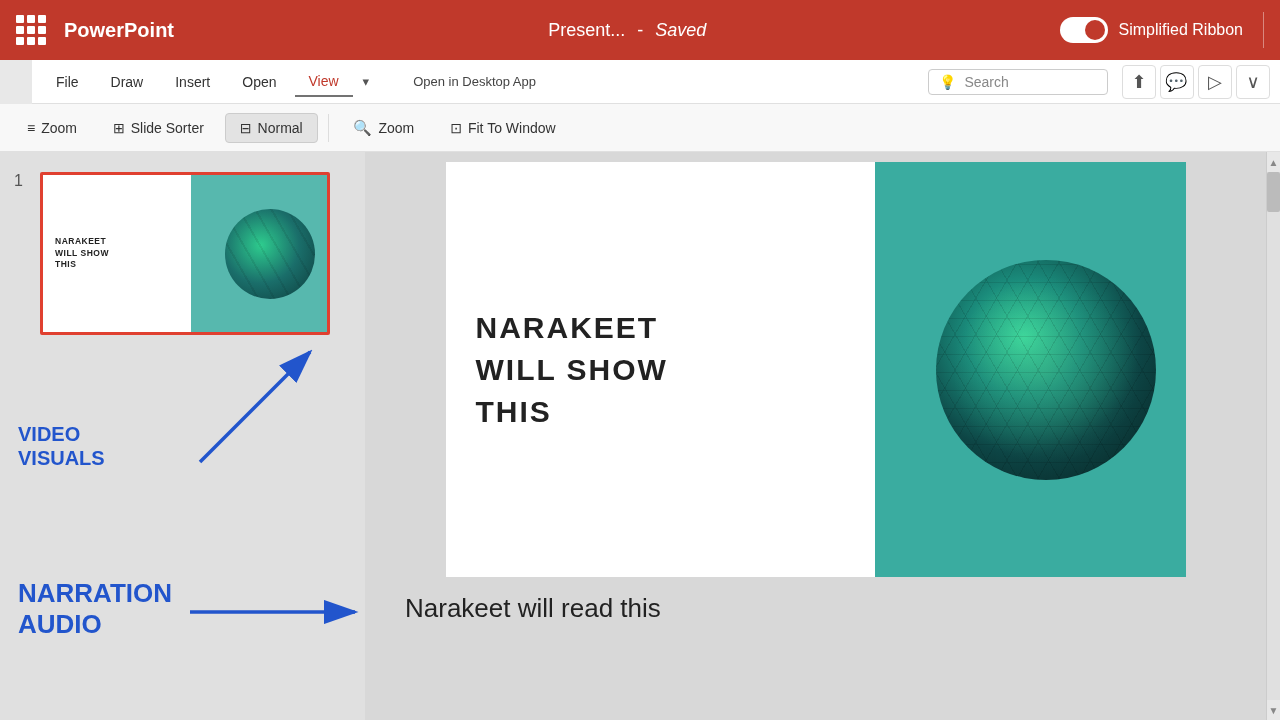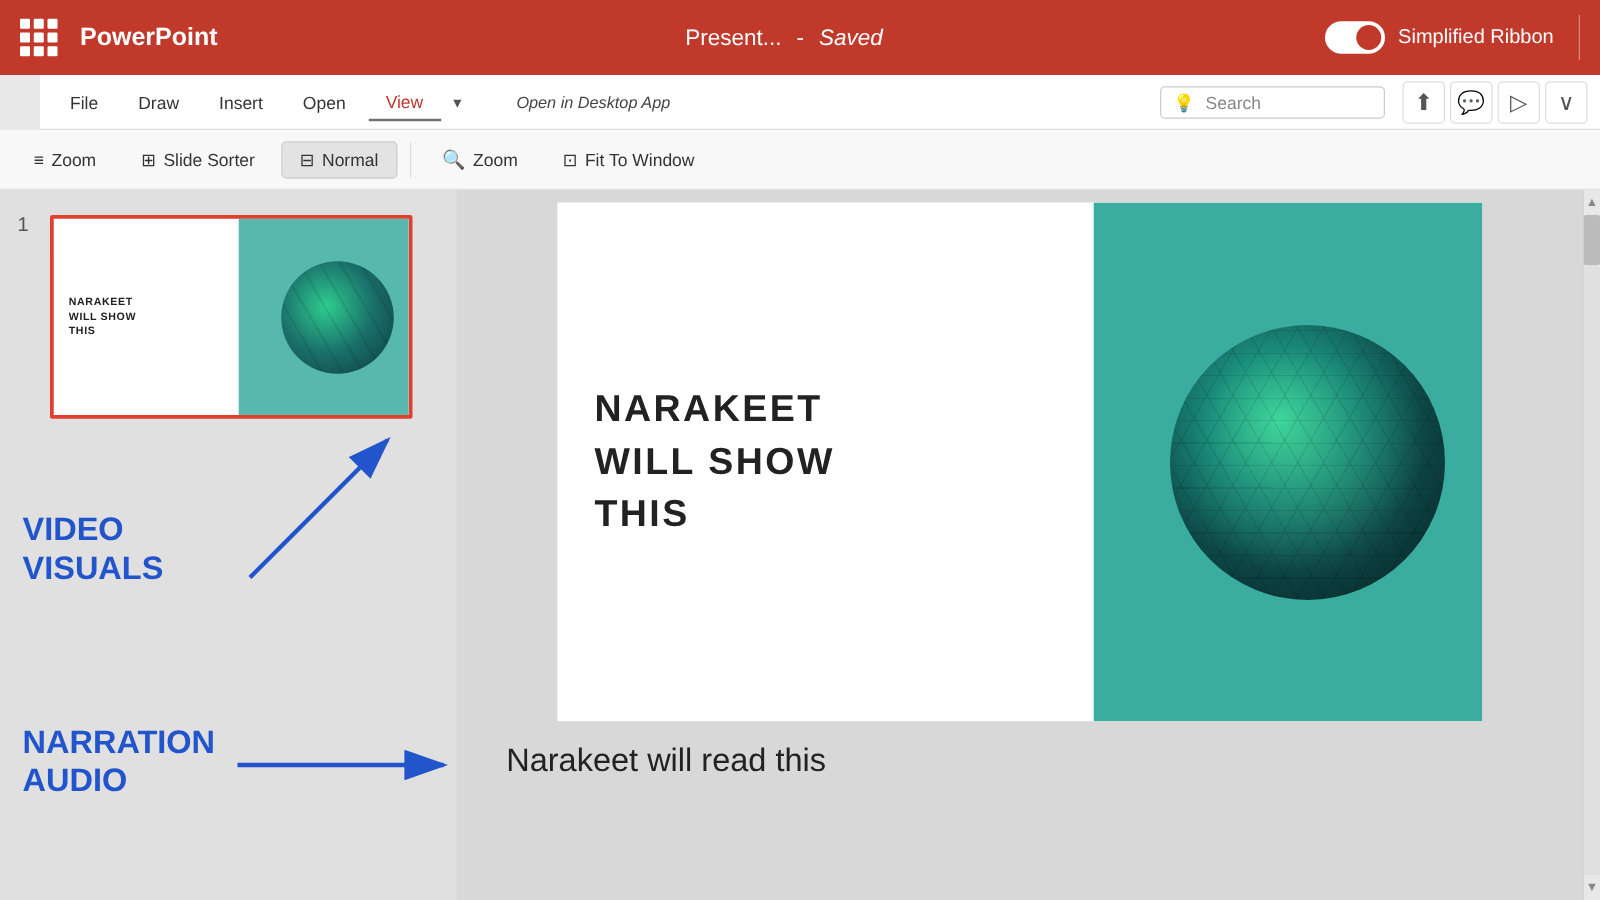--- a/index.html
+++ b/index.html
@@ -102,21 +102,20 @@
     }
     #open-desktop-btn {
       margin-left: 20px;
       padding: 6px 14px;
       font-size: 13px;
       color: #444;
       display: flex;
       align-items: center;
       gap: 6px;
       cursor: pointer;
-      font-style: italic;
     }
     #search-area {
       margin-left: auto;
       display: flex;
       align-items: center;
       gap: 8px;
       border: 1px solid #ccc;
       border-radius: 4px;
       padding: 4px 10px;
       width: 180px;
@@ -253,21 +252,21 @@
         transparent 2px,
         transparent 14px
       );
     }
 
     
     #video-visuals-label {
       position: absolute;
       bottom: 250px;
       left: 18px;
-      font-size: 26px;
+      font-size: 20px;
       font-weight: 900;
       color: #2255cc;
       line-height: 1.2;
       text-transform: uppercase;
     }
     #narration-audio-label {
       position: absolute;
       bottom: 80px;
       left: 18px;
       font-size: 26px;

